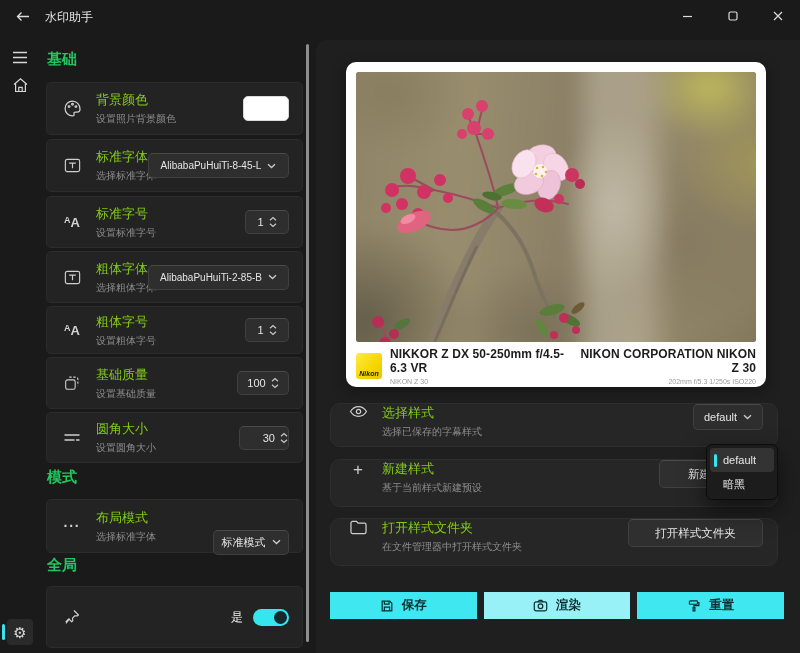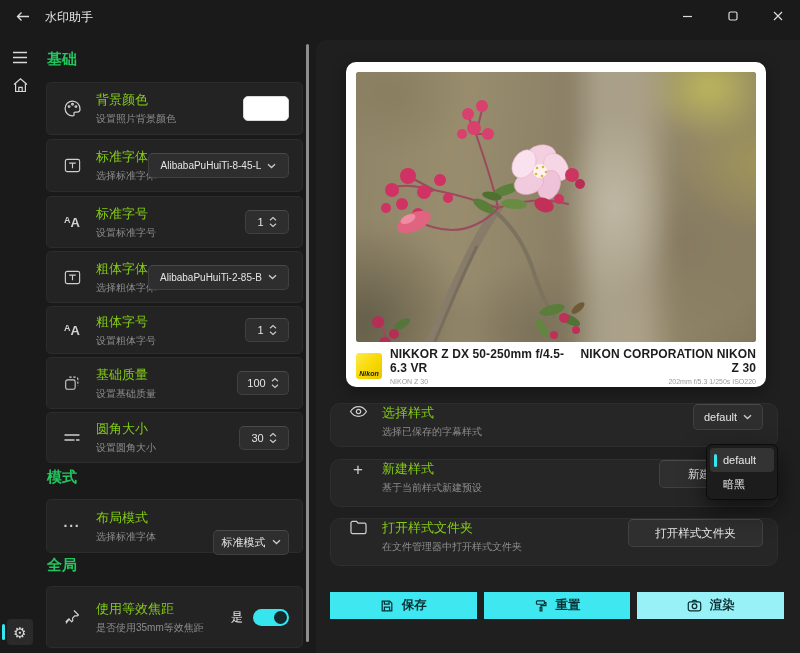--- a/index.html
+++ b/index.html
@@ -249,21 +249,21 @@
   <div class="card" style="top:412px;height:51px;">
     <span class="card-icon">
       <svg width="18" height="14" viewBox="0 0 18 14" fill="none" stroke="#cfcfcf" stroke-width="1.4" stroke-linecap="round">
           <path d="M2 4h14M2 9h9M13.5 9h2.5"></path>
         </svg>
     </span>
     <span class="card-text">
       <div class="card-title">圆角大小</div>
       <div class="card-desc">设置圆角大小</div>
     </span>
-    <span class="ctrl spinner" style="width:50px;">
+    <span class="ctrl spinner" style="width:50px;justify-content:flex-end;">
       <span>30</span>
       <svg width="8" height="12" viewBox="0 0 8 12" fill="none" stroke="#c9c9c9" stroke-width="1.2">
           <path d="M1 4.2L4 1.6l3 2.6M1 7.8l3 2.6 3-2.6"></path>
         </svg>
     </span>
   </div>
 
   <div class="sect" style="top:468px;">模式</div>
 
   <div class="card" style="top:499px;height:54px;">
@@ -280,24 +280,20 @@
     </span>
   </div>
 
   <div class="sect" style="top:556px;">全局</div>
 
   <div class="card" style="top:586px;height:62px;">
     <span class="card-icon">
       <svg width="18" height="18" viewBox="0 0 20 20" fill="none" stroke="#cfcfcf" stroke-width="1.3" stroke-linejoin="round">
           <path d="M12.2 2.8l5 5-1.4 1-2.6-.2-2.6 2.6.3 2.9-1.2 1.2-3.3-3.3L3 15.4M7.4 11.8L3.3 17"></path>
         </svg>
-    </span>
-    <span class="card-text">
-      <div class="card-title">使用等效焦距</div>
-      <div class="card-desc">是否使用35mm等效焦距</div>
     </span>
     <span class="toggle-wrap">
       <span class="toggle-label">是</span>
       <span class="toggle"></span>
     </span>
   </div>
 
   <div class="scrollbar"></div>
 
   <div class="rpanel">
@@ -458,32 +454,32 @@
     </div>
 
     <div class="actions">
       <div class="action-btn">
         <svg width="14" height="14" viewBox="0 0 16 16" fill="none" stroke="#0a2e31" stroke-width="1.4">
             <path d="M2.5 2.5h8.7l2.3 2.3v8.7H2.5z"></path>
             <path d="M5 2.5v3.4h5.3V2.5M5 13.5V9.3h6v4.2"></path>
           </svg>
         <span>保存</span>
       </div>
+      <div class="action-btn light">
+        <svg width="15" height="13" viewBox="0 0 16 14" fill="none" stroke="#0a2e31" stroke-width="1.3">
+            <rect x="1.3" y="3.2" width="13.4" height="9.5" rx="2"></rect>
+            <path d="M5.5 3.2l1-1.7h3l1 1.7"></path>
+            <circle cx="8" cy="7.8" r="2.5"></circle>
+          </svg>
+        <span>渲染</span>
+      </div>
       <div class="action-btn">
         <svg width="14" height="14" viewBox="0 0 16 16" fill="none" stroke="#0a2e31" stroke-width="1.4">
             <rect x="2.8" y="2.2" width="9.2" height="3.8" rx="1"></rect>
             <path d="M12 4h1.6v3.6H8v2.2"></path>
             <rect x="7" y="9.8" width="2" height="3.8"></rect>
           </svg>
         <span>重置</span>
       </div>
-      <div class="action-btn light">
-        <svg width="15" height="13" viewBox="0 0 16 14" fill="none" stroke="#0a2e31" stroke-width="1.3">
-            <rect x="1.3" y="3.2" width="13.4" height="9.5" rx="2"></rect>
-            <path d="M5.5 3.2l1-1.7h3l1 1.7"></path>
-            <circle cx="8" cy="7.8" r="2.5"></circle>
-          </svg>
-        <span>渲染</span>
-      </div>
     </div>
 
   </div>
 </div>
 
 </body></html>

